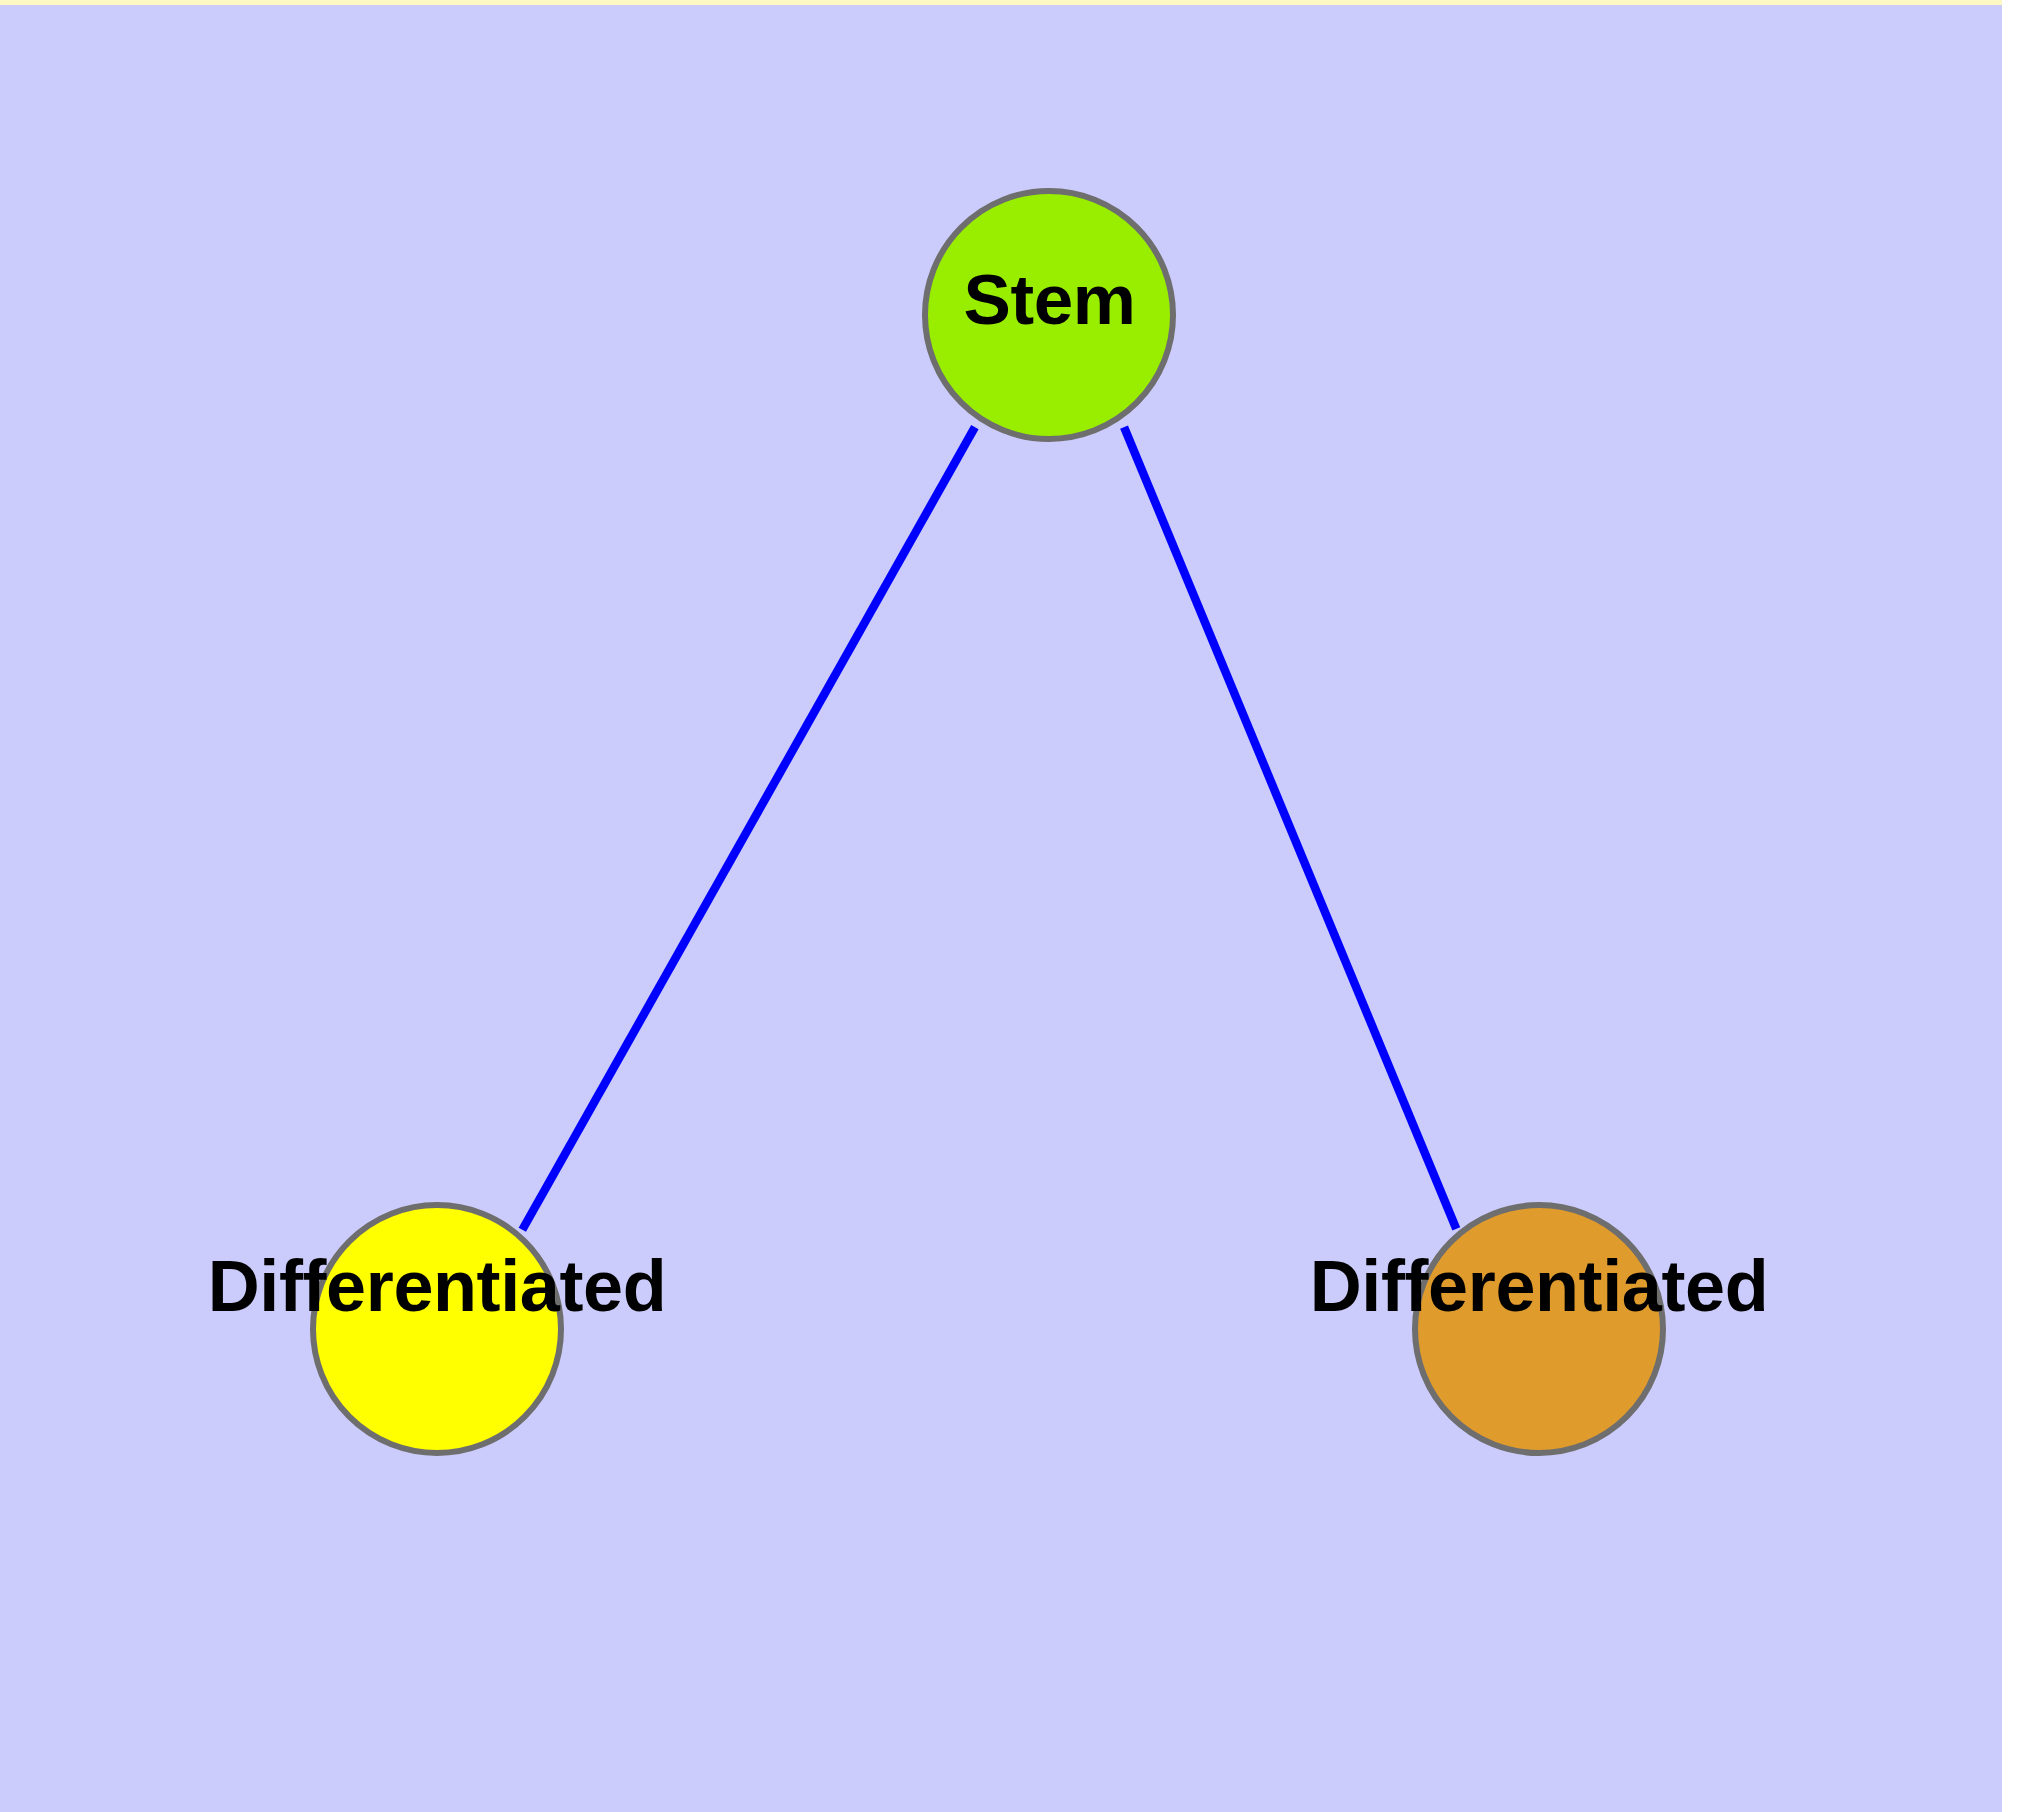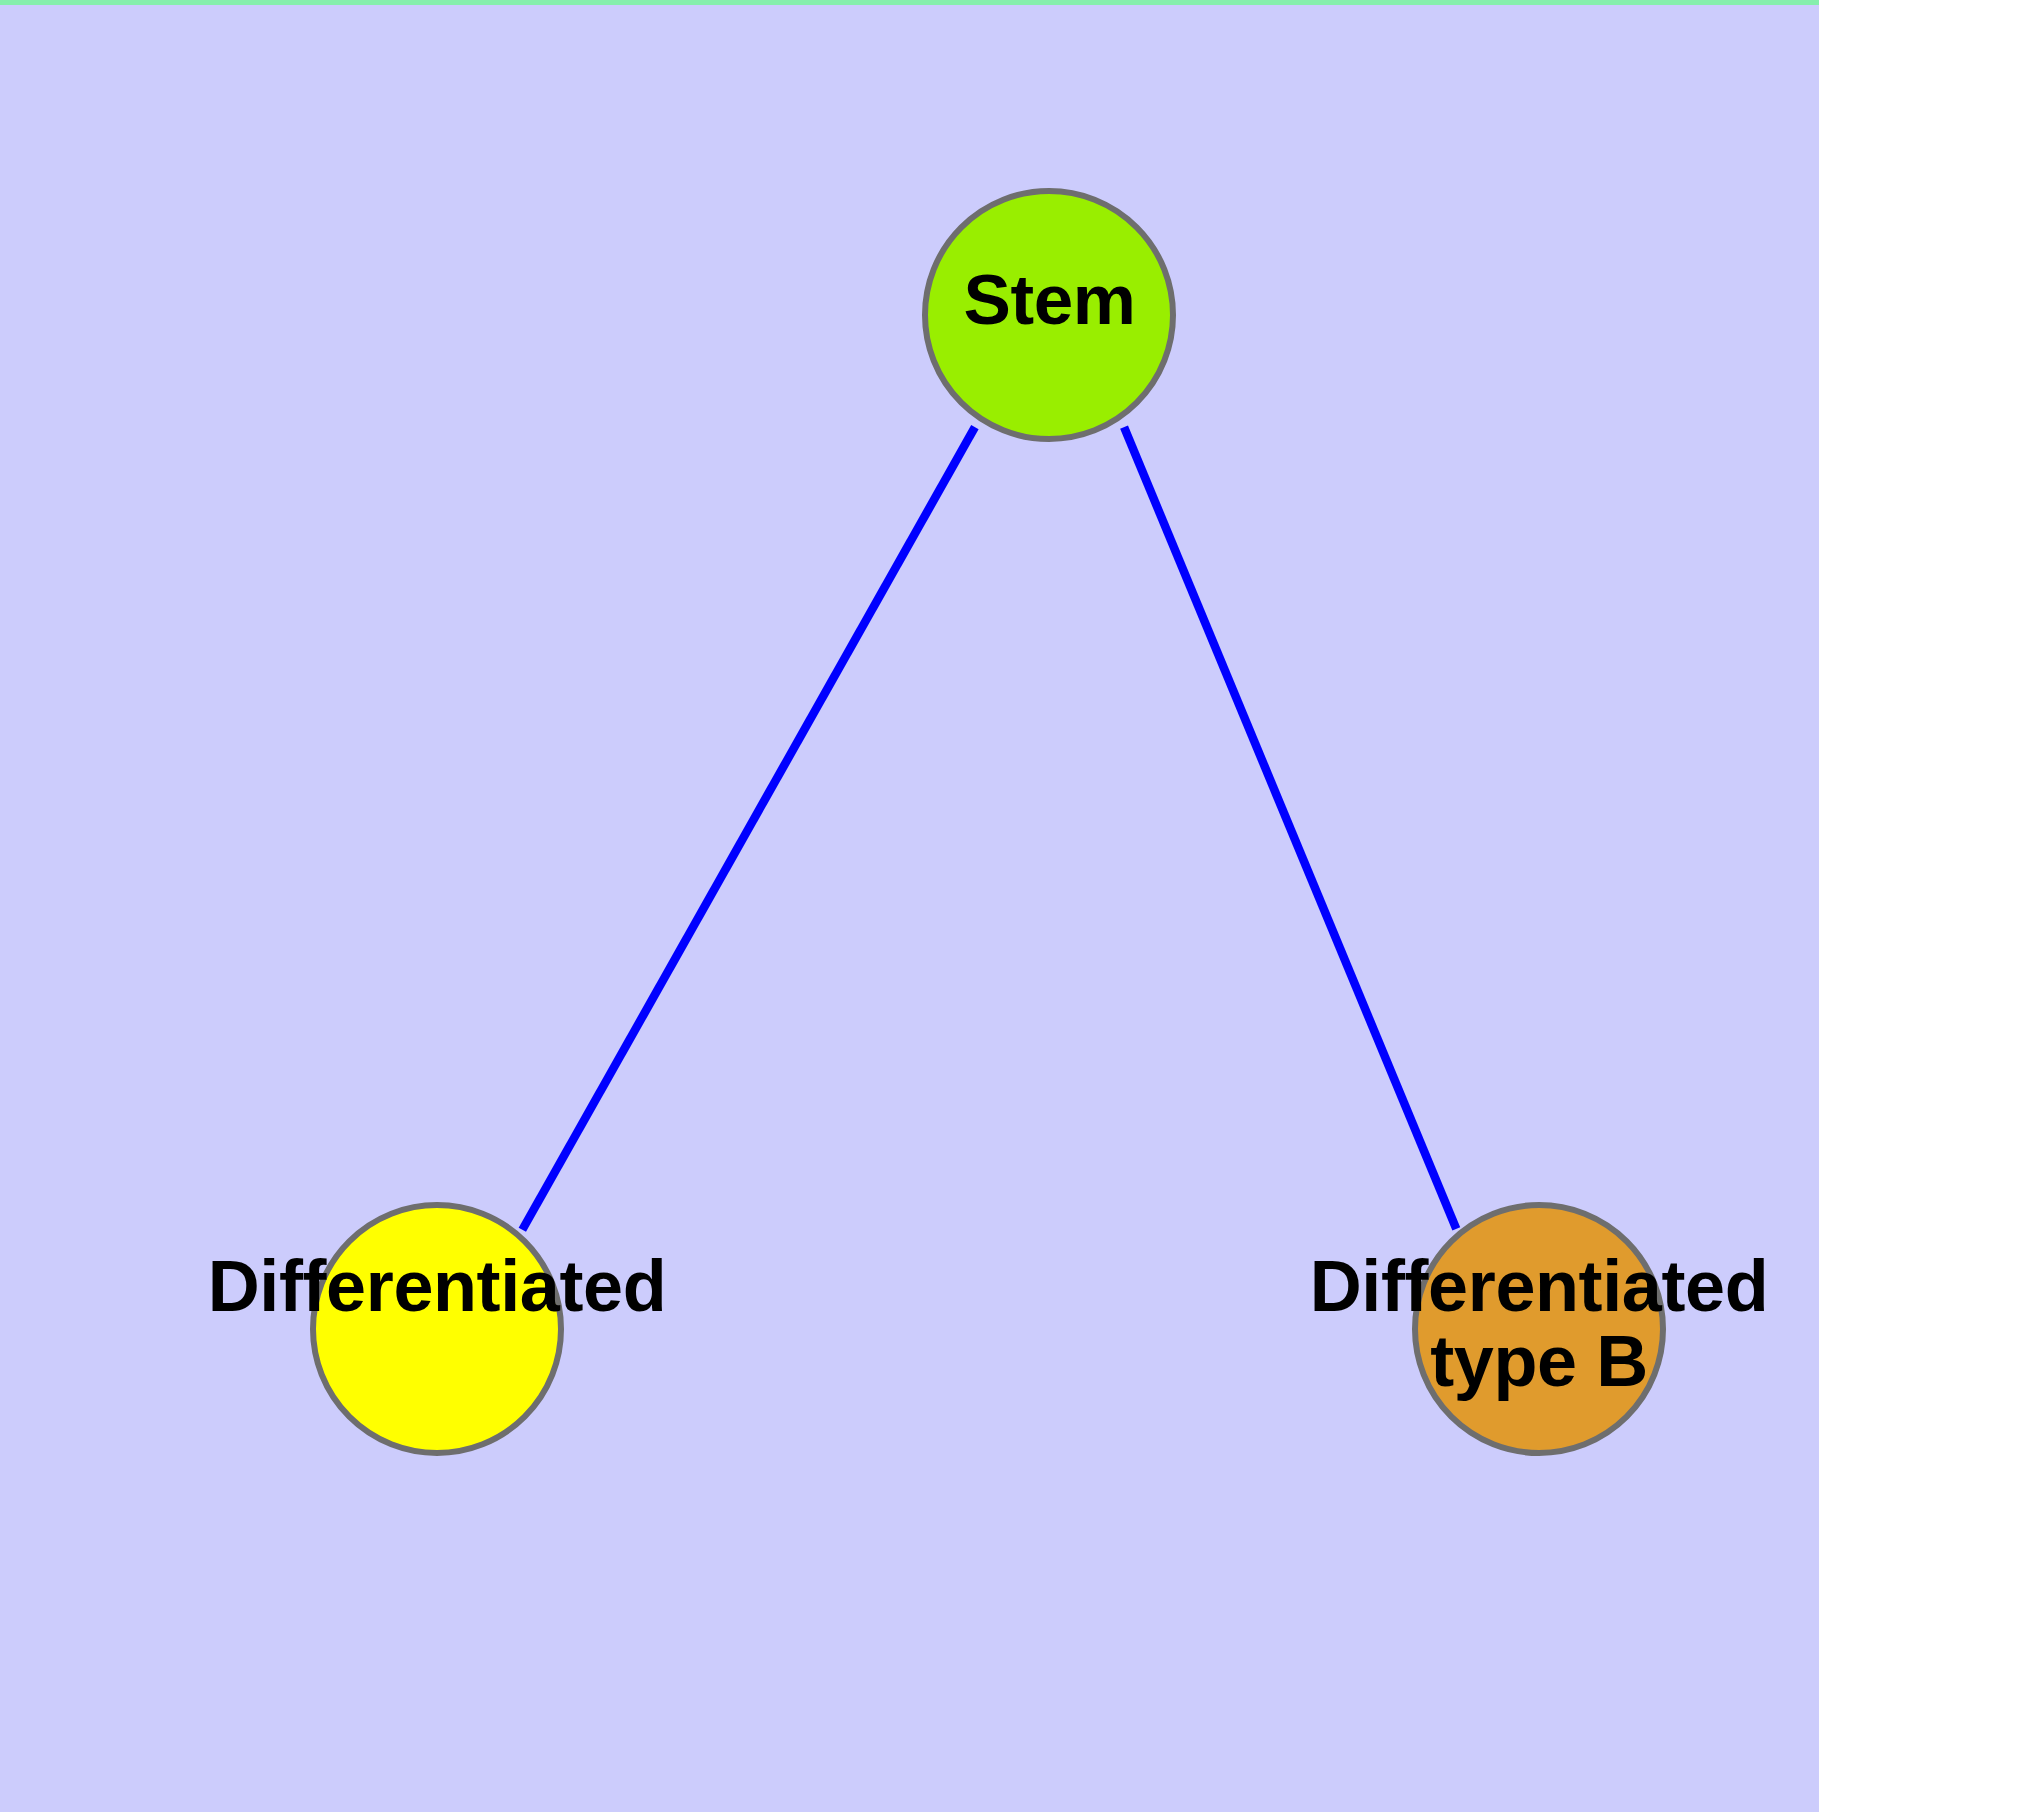--- a/index.html
+++ b/index.html
@@ -5,23 +5,23 @@
   html, body {
     margin: 0;
     padding: 0;
     background: #ffffff;
   }
   body {
     font-family: "Liberation Sans", sans-serif;
   }
   #canvas {
     position: relative;
-    width: 1819px;
+    width: 2002px;
     height: 1812px;
-    background: #86efac;
+    background: #fef9c3;
     overflow: hidden;
   }
   #plot-background {
     position: absolute;
     left: 0;
     top: 5.1px;
     width: 2021px;
     height: 1807px;
     background: #ccccfc;
   }
@@ -107,17 +107,16 @@
   <div class="node-label" id="label-stem">
     <div>Stem</div>
   </div>
 
   <div class="node-label" id="label-diff-a">
     <div>Differentiated</div>
   </div>
 
   <div class="node-label" id="label-diff-b">
     <div>Differentiated</div>
-    <div>type B</div>
   </div>
 
 </div>
 
 
 </body></html>

